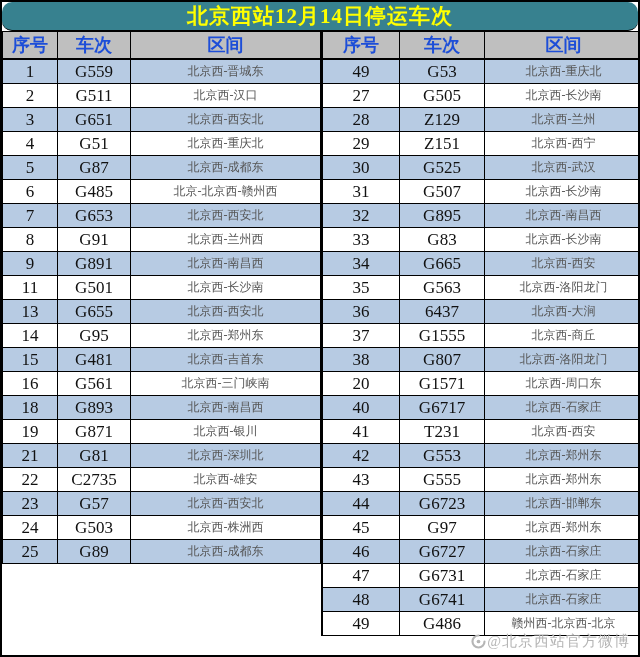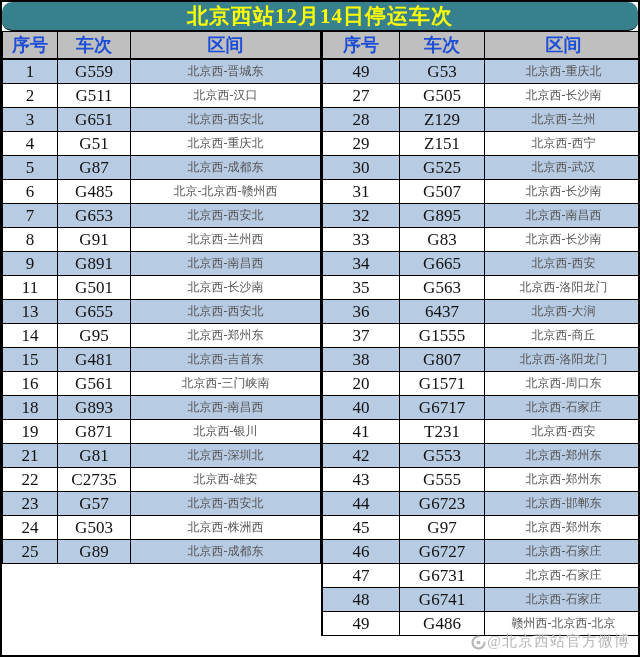--- a/index.html
+++ b/index.html
@@ -65,21 +65,21 @@
   }
   td.col-route {
     color: #555555;
     font-size: 12px;
   }
   .watermark {
     position: absolute;
     right: 8px;
     bottom: 4px;
     display: flex;
-    align-items: flex-end;
+    align-items: center;
     color: #b5b5b5;
     font-size: 15px;
     letter-spacing: 1px;
     user-select: none;
   }
   .weibo-glyph { display: inline-block; width: 17px; height: 17px; }
 </style>
 </head>
 <body>
 

